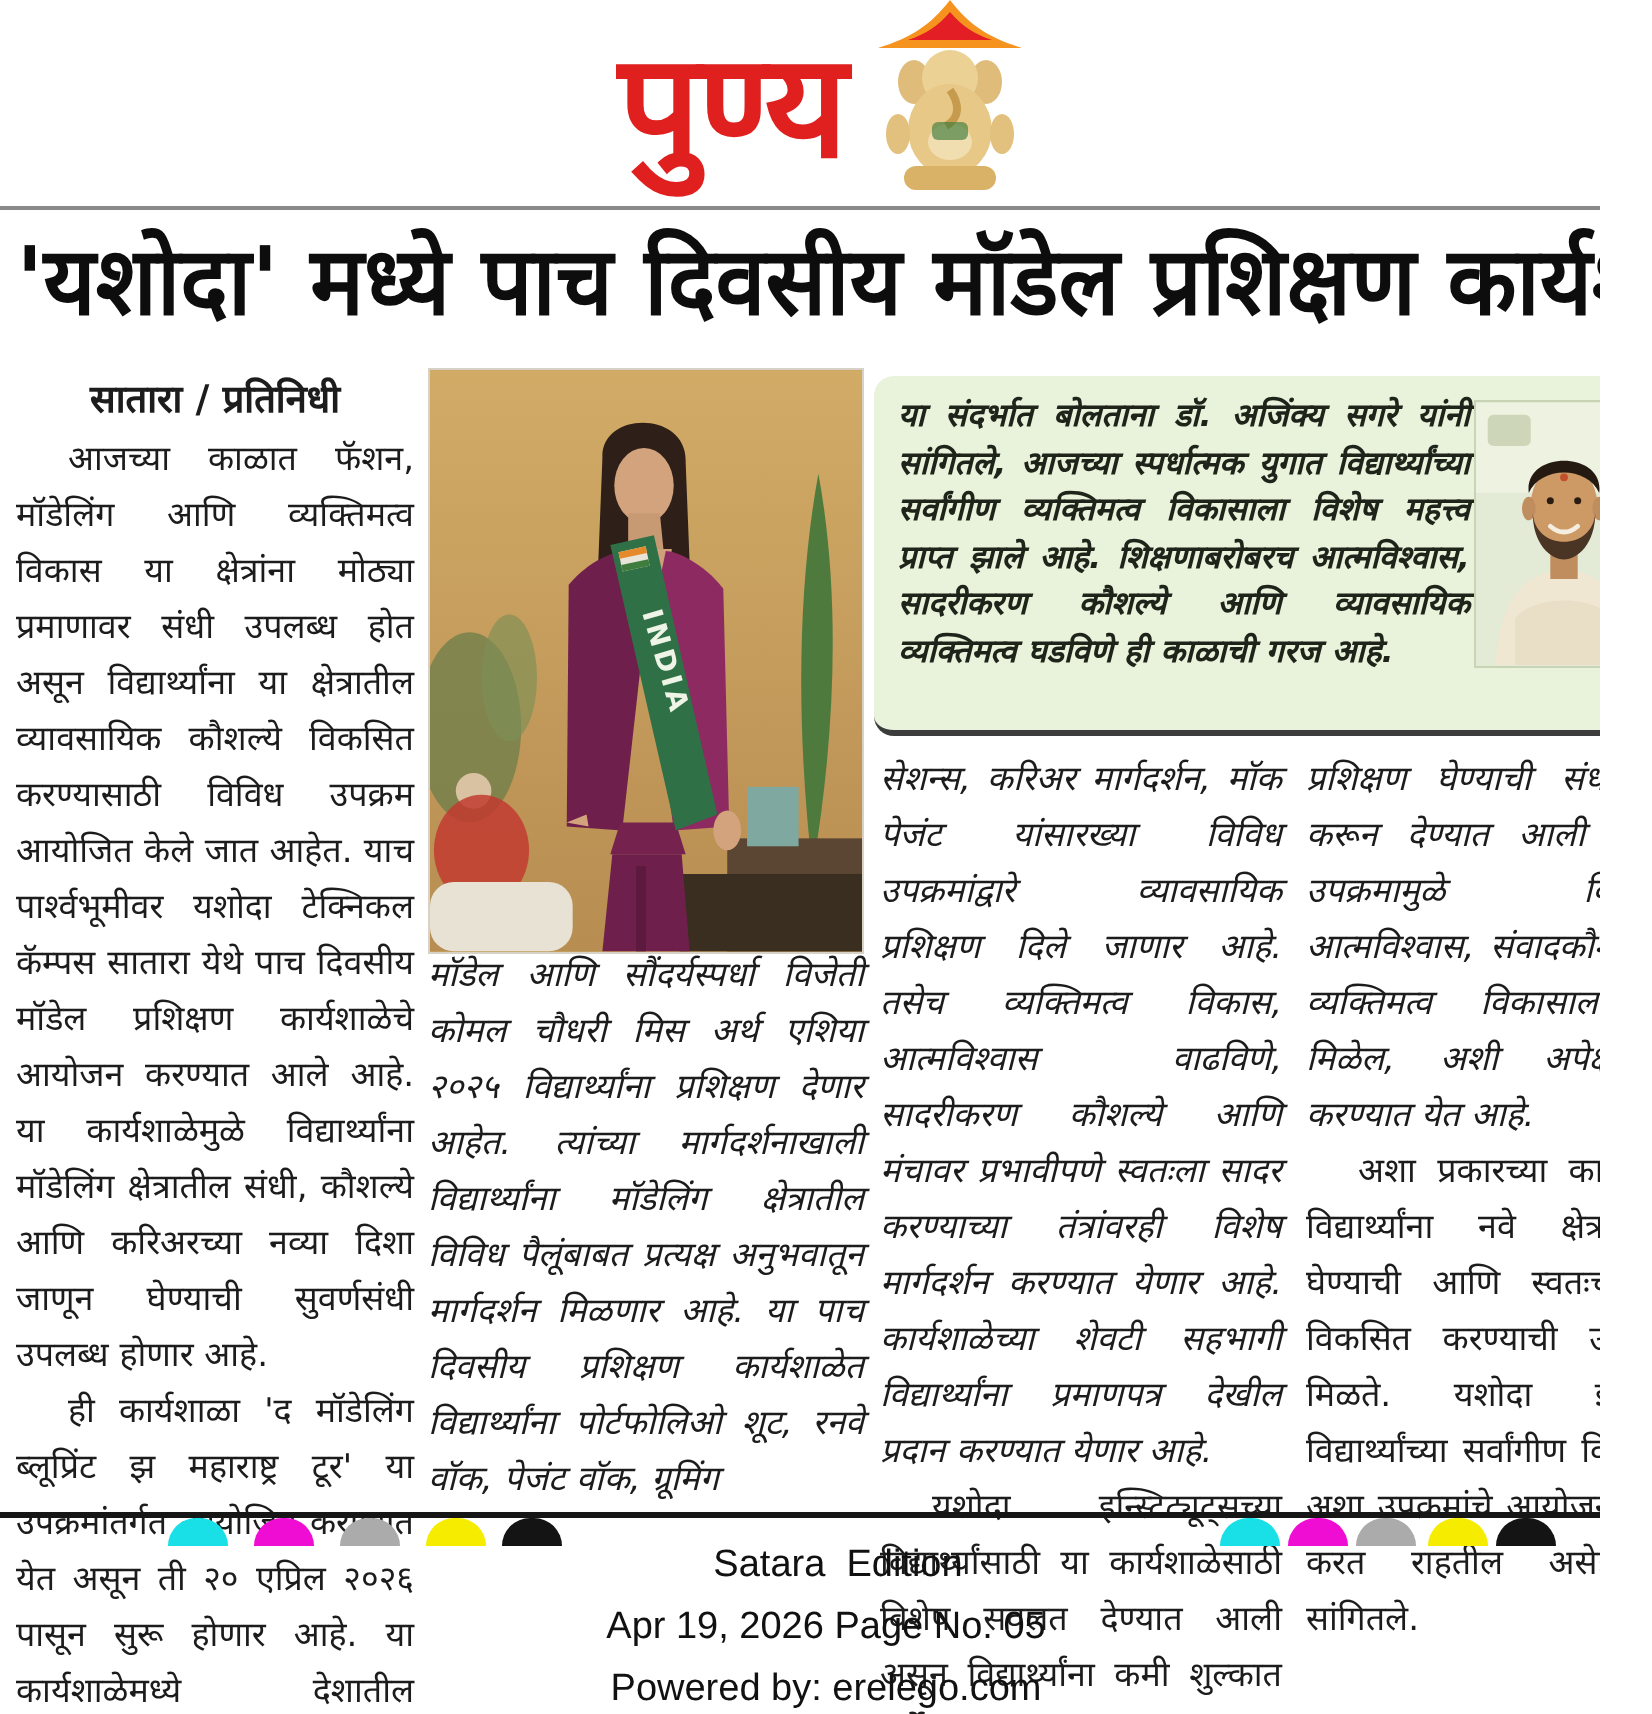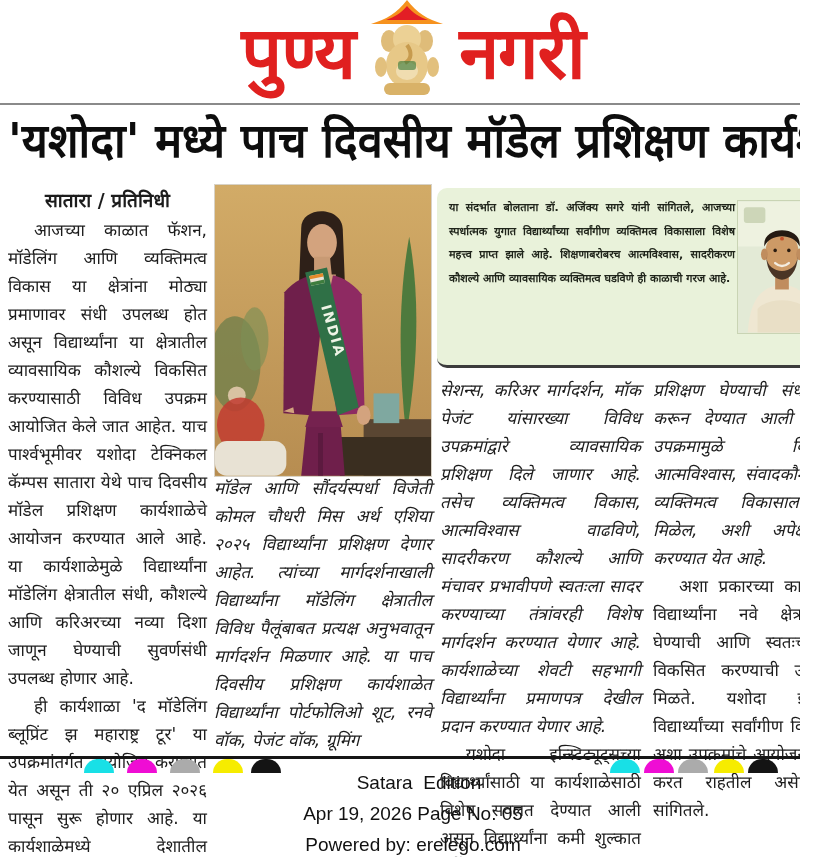--- a/index.html
+++ b/index.html
@@ -41,21 +41,21 @@
   }
   .model-photo svg { display:block; width:100%; height:100%; }
   
   .quote-box {
     position:absolute; left:437px; top:188px; width:425px; height:180px;
     background:#e9f2da; border-radius:10px 0 0 10px;
     border-bottom:3px solid #3c3c3c;
   }
   .quote-text {
     position:absolute; left:12px; top:8px; width:286px;
-    font-size:11px; line-height:23.5px; font-weight:600;
+    font-size:16px; line-height:23.5px; font-style:italic; font-weight:600;
     color:#1f241a; text-align:justify;
   }
   .speaker-photo {
     position:absolute; left:300px; top:12px; width:90px; height:134px;
     border:1px solid #c9d4b4; background:#e3ead6;
   }
   .speaker-photo svg { display:block; width:100%; height:100%; }
   
   .bottom-rule { position:absolute; top:756px; left:0; width:826px; height:3px; background:#161616; }
   .reg-mark {
@@ -87,21 +87,20 @@
         <circle cx="42" cy="40" r="14" fill="#ecd195"></circle>
         <ellipse cx="42" cy="66" rx="21" ry="23" fill="#e7c887"></ellipse>
         <ellipse cx="42" cy="72" rx="11" ry="9" fill="#f0ddb0"></ellipse>
         <path d="M42 46 C47 53 47 60 40 64" stroke="#c79b4e" stroke-width="4" fill="none"></path>
         <rect x="33" y="62" width="18" height="9" rx="3" fill="#3e7d3e" opacity="0.65"></rect>
         <rect x="19" y="84" width="46" height="12" rx="6" fill="#d9b268"></rect>
         <ellipse cx="16" cy="68" rx="6" ry="10" fill="#e2c07d"></ellipse>
         <ellipse cx="68" cy="68" rx="6" ry="10" fill="#e2c07d"></ellipse>
       </svg>
     </span>
-    <span class="masthead-word" style="color: rgb(224, 32, 31);">नगरी</span>
   </div>
   <div class="masthead-rule"></div>
 
   <div class="headline">'यशोदा' मध्ये पाच दिवसीय मॉडेल प्रशिक्षण कार्यशाळा</div>
 
   <div class="col col1">
     <div class="dateline">सातारा / प्रतिनिधी</div>
     <p>आजच्या काळात फॅशन, मॉडेलिंग आणि व्यक्तिमत्व विकास या क्षेत्रांना मोठ्या प्रमाणावर संधी उपलब्ध होत असून विद्यार्थ्यांना या क्षेत्रातील व्यावसायिक कौशल्ये विकसित करण्यासाठी विविध उपक्रम आयोजित केले जात आहेत. याच पार्श्वभूमीवर यशोदा टेक्निकल कॅम्पस सातारा येथे पाच दिवसीय मॉडेल प्रशिक्षण कार्यशाळेचे आयोजन करण्यात आले आहे. या कार्यशाळेमुळे विद्यार्थ्यांना मॉडेलिंग क्षेत्रातील संधी, कौशल्ये आणि करिअरच्या नव्या दिशा जाणून घेण्याची सुवर्णसंधी उपलब्ध होणार आहे.</p>
     <p>ही कार्यशाळा 'द मॉडेलिंग ब्लूप्रिंट झ महाराष्ट्र टूर' या उपक्रमांतर्गत आयोजित करण्यात येत असून ती २० एप्रिल २०२६ पासून सुरू होणार आहे. या कार्यशाळेमध्ये देशातील नामांकित</p>
   </div>

